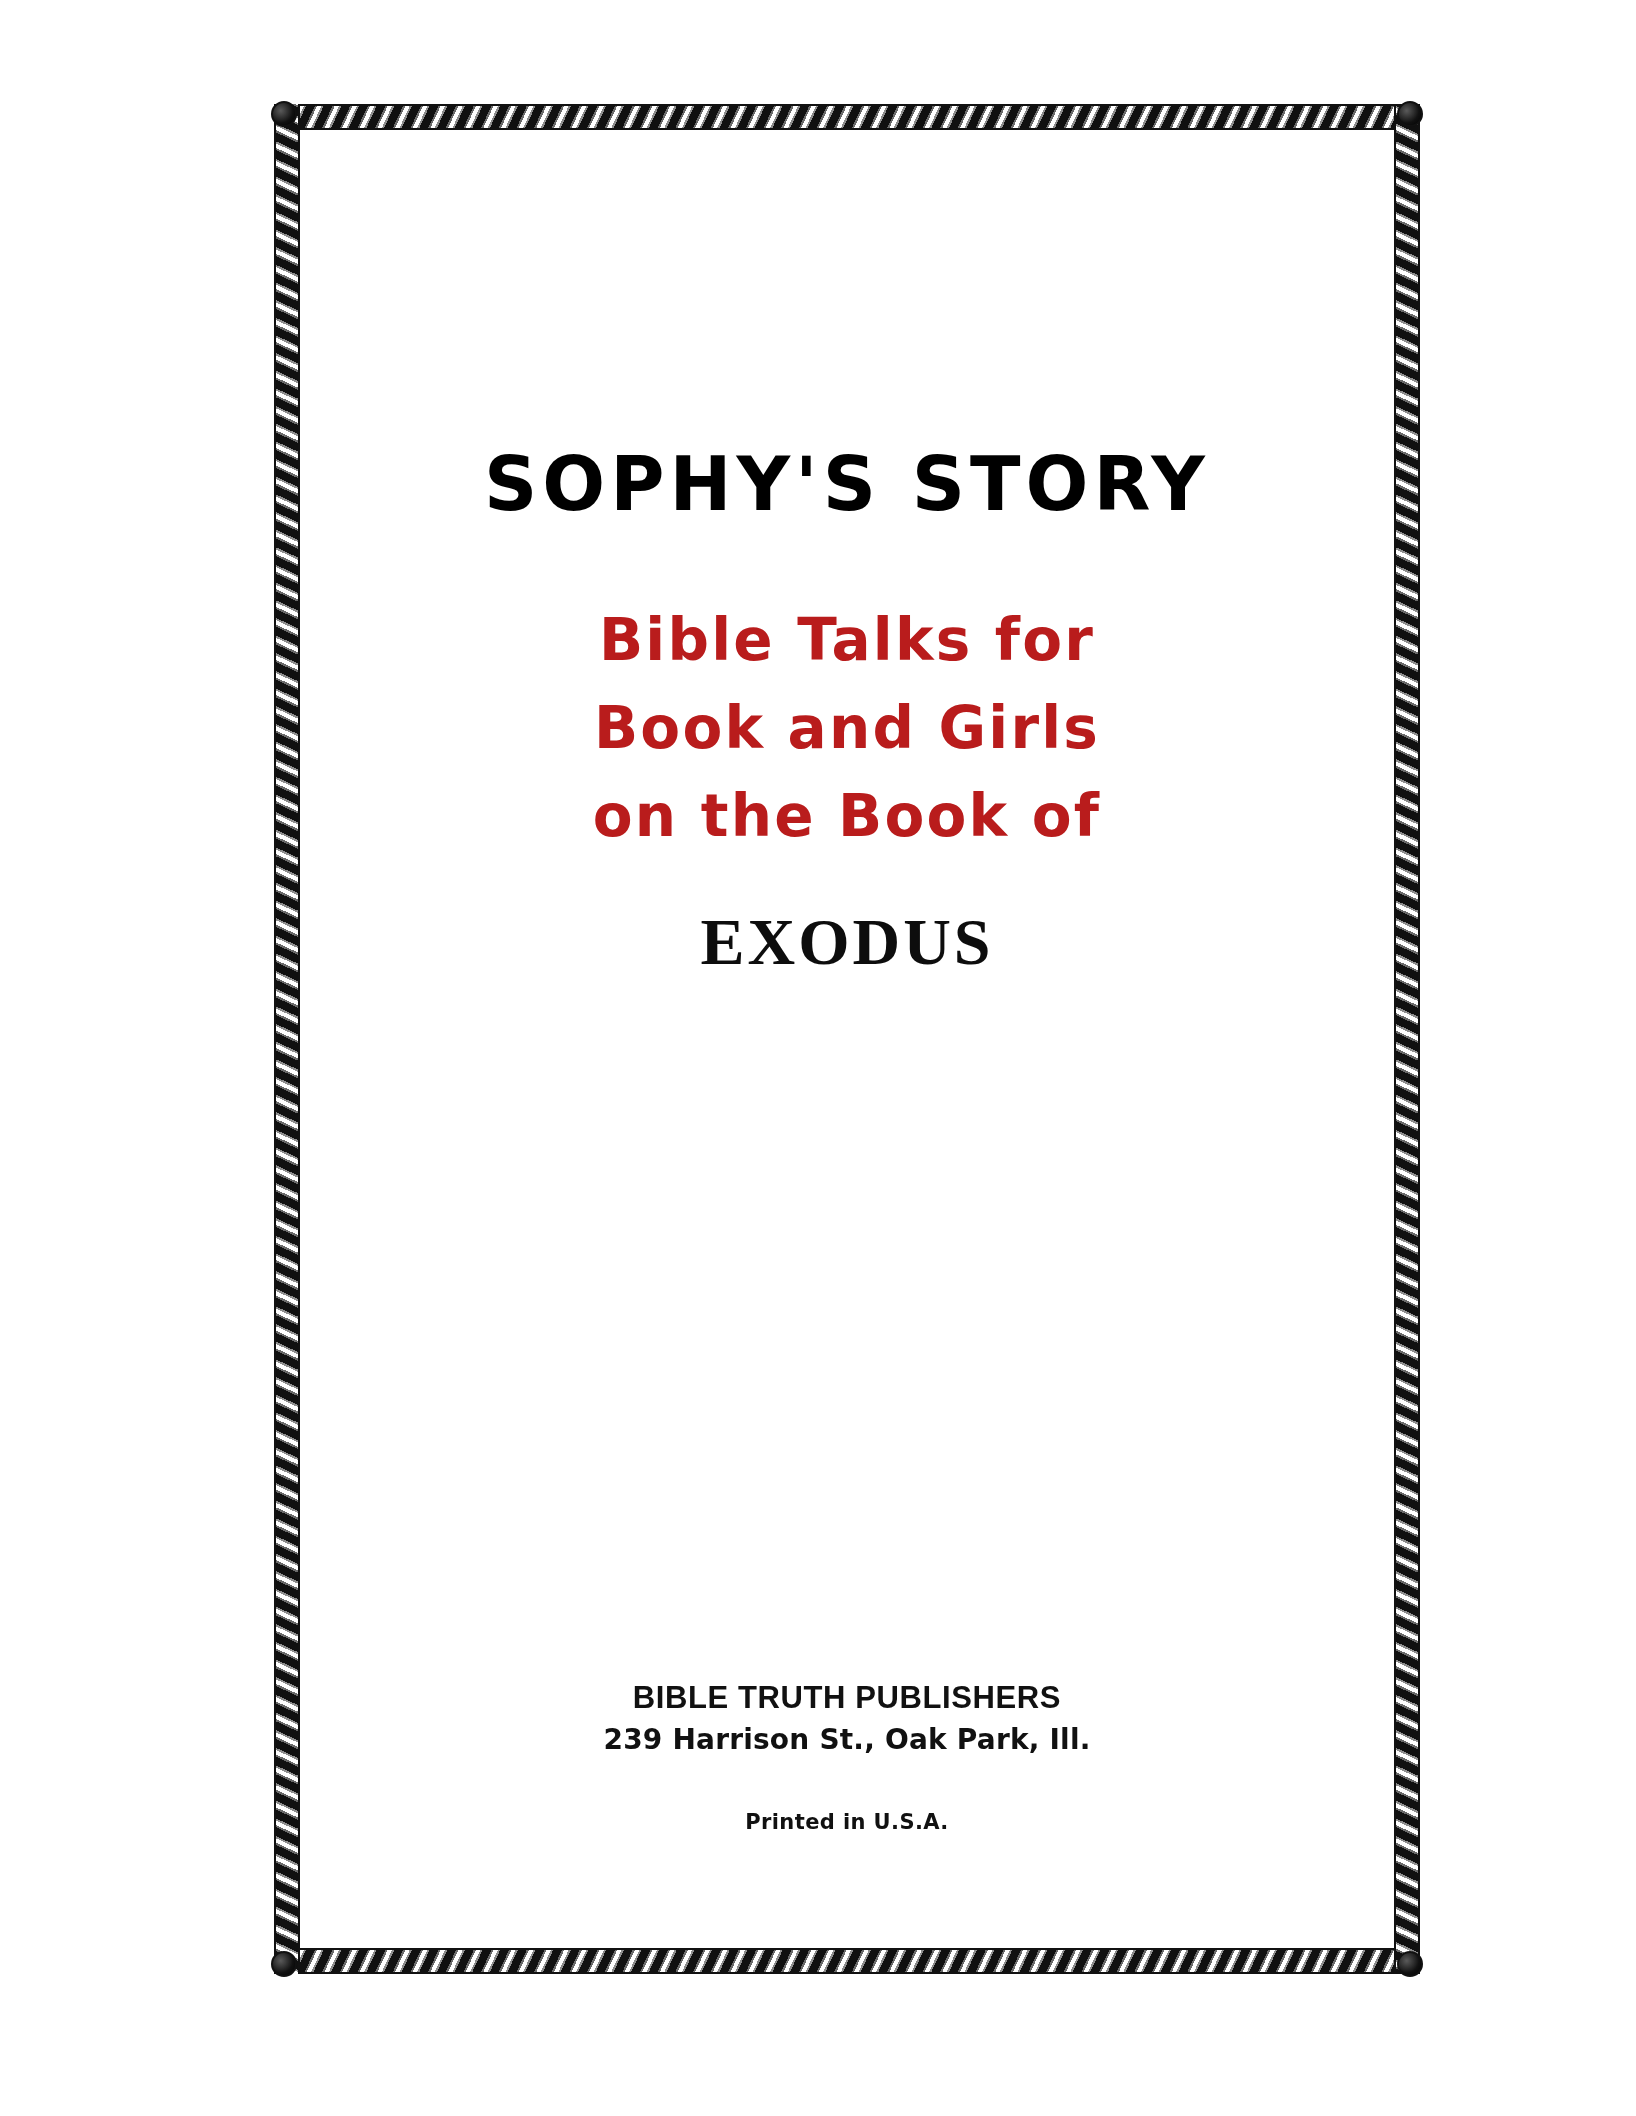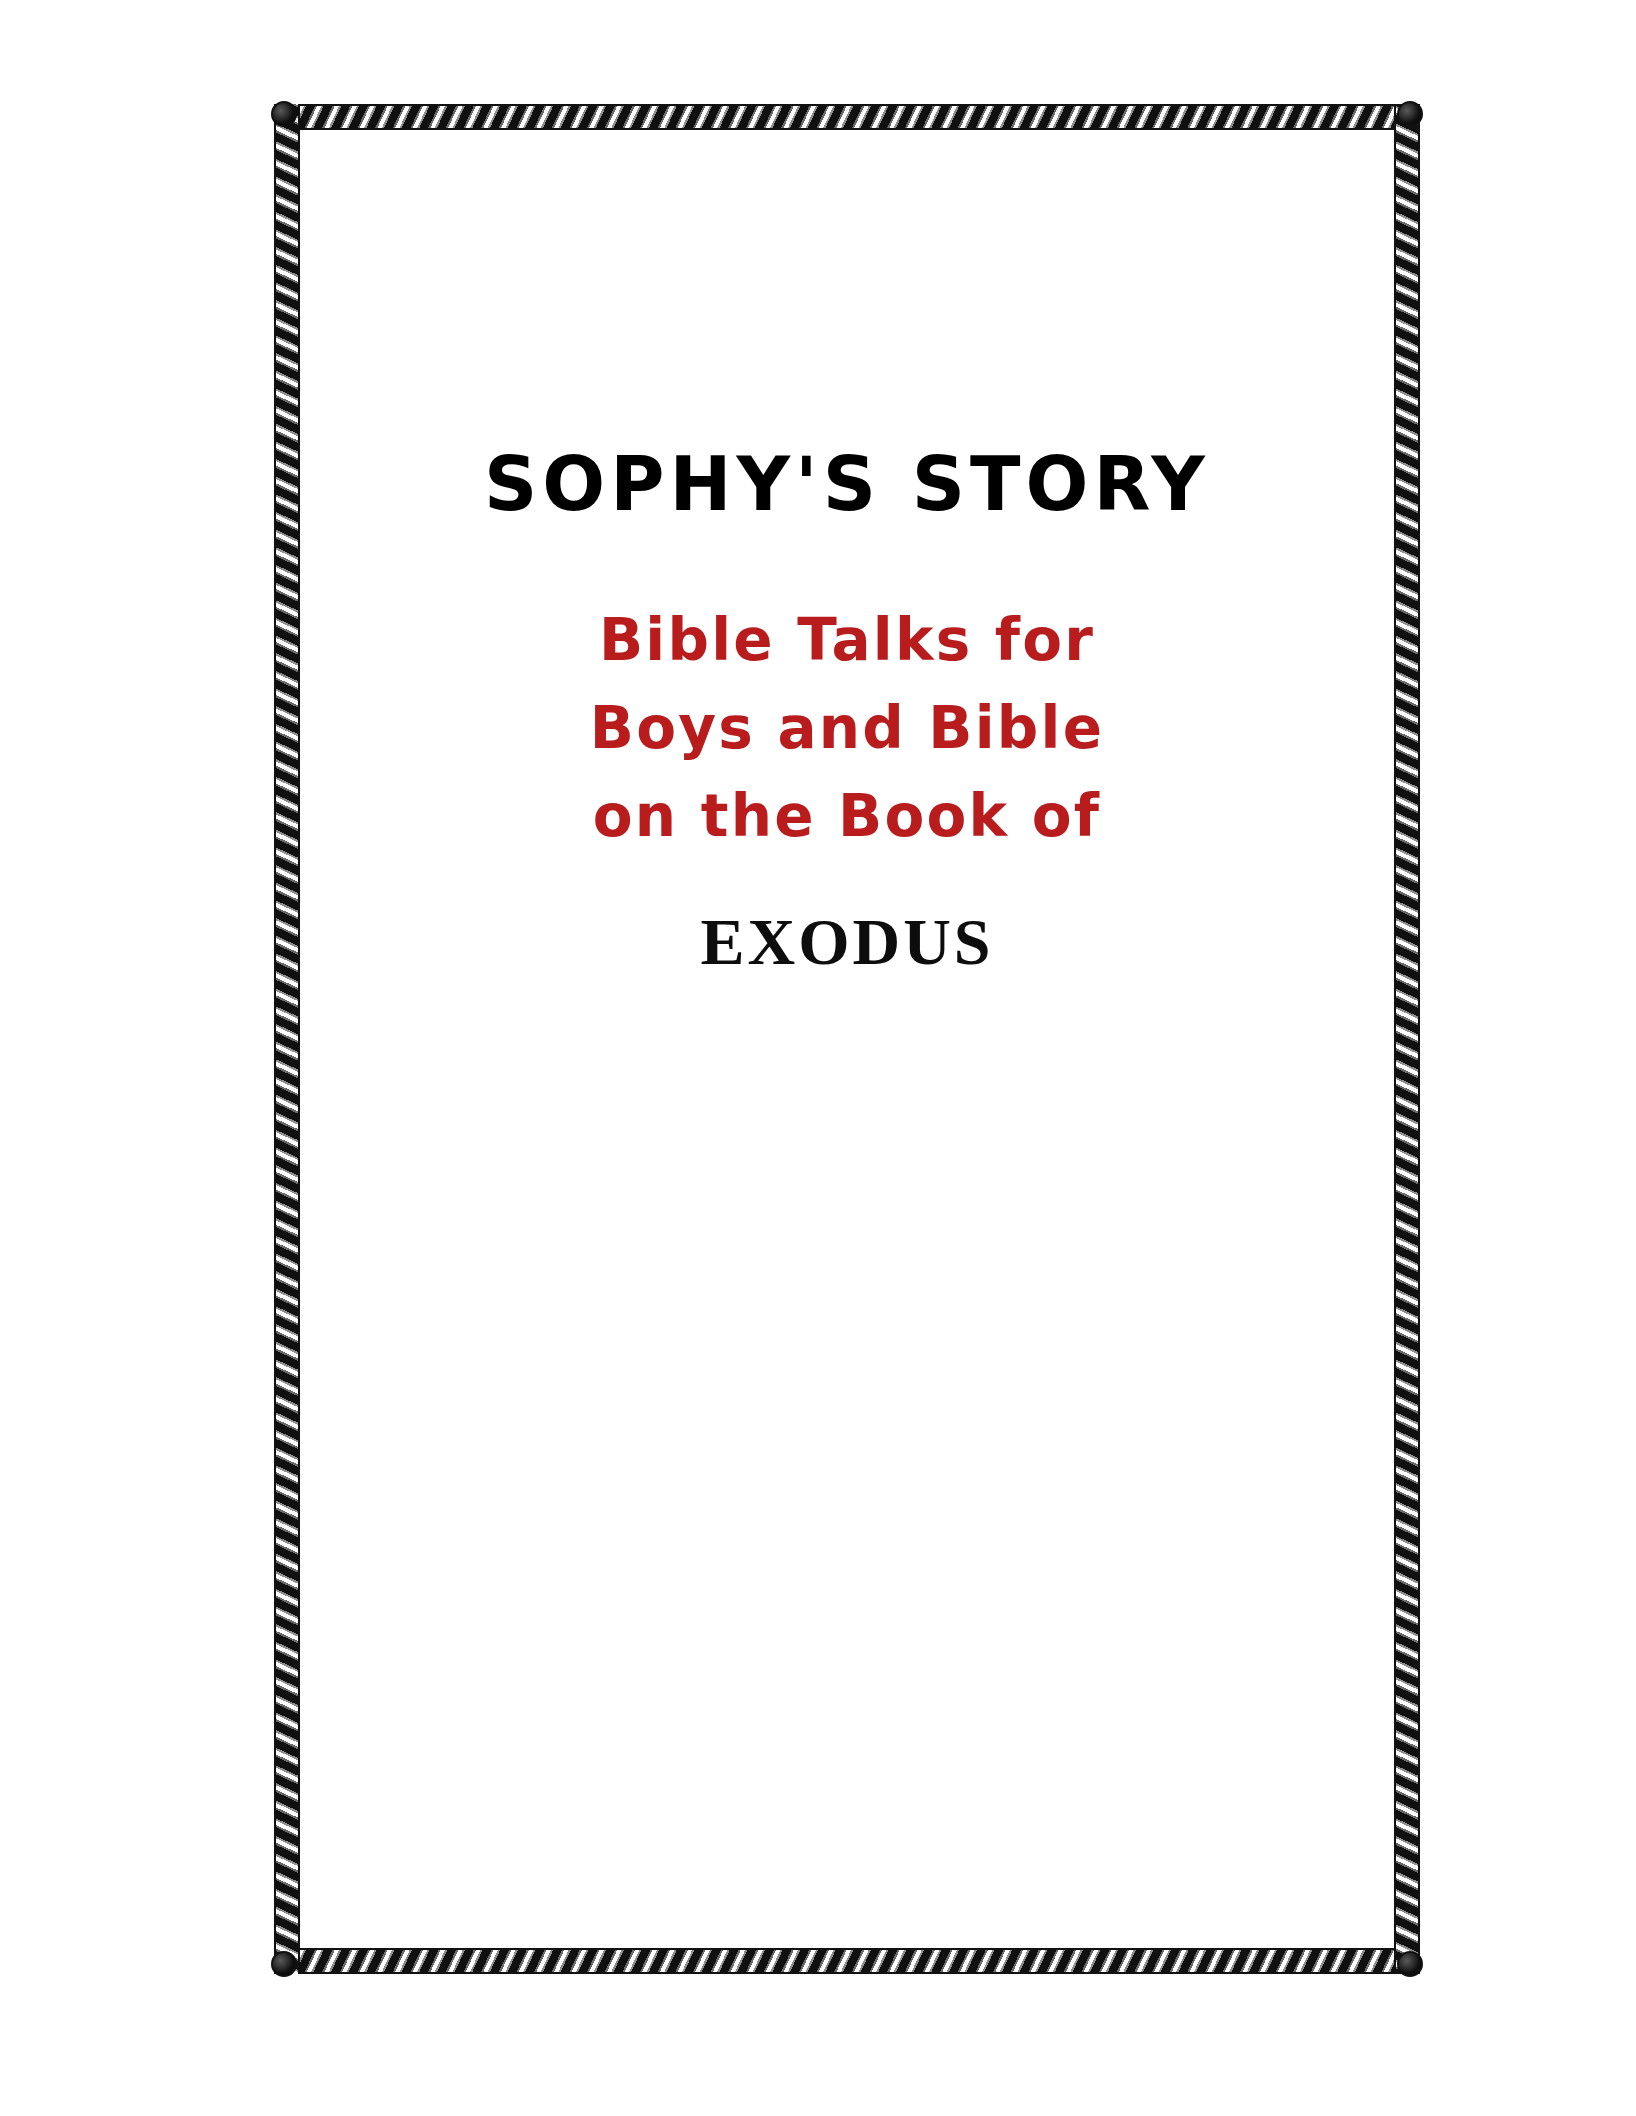--- a/index.html
+++ b/index.html
@@ -192,23 +192,28 @@
   </div>
 
   <div class="content">
 
     <div class="title-block">
 
       <div class="main-title">SOPHY'S STORY</div>
 
       <div class="subtitle-block">
         <div class="subtitle-line">Bible Talks for</div>
-        <div class="subtitle-line">Boys and Bible</div>
+        <div class="subtitle-line">Book and Girls</div>
         <div class="subtitle-line">on the Book of</div>
       </div>
 
       <div class="book-title">EXODUS</div>
 
     </div>
 
+    <div class="imprint">
+      <div class="publisher-name">BIBLE TRUTH PUBLISHERS</div>
+      <div class="publisher-address">239 Harrison St., Oak Park, Ill.</div>
+      <div class="printed-in">Printed in U.S.A.</div>
+    </div>
 
   </div>
 </div>
 
 </body></html>

